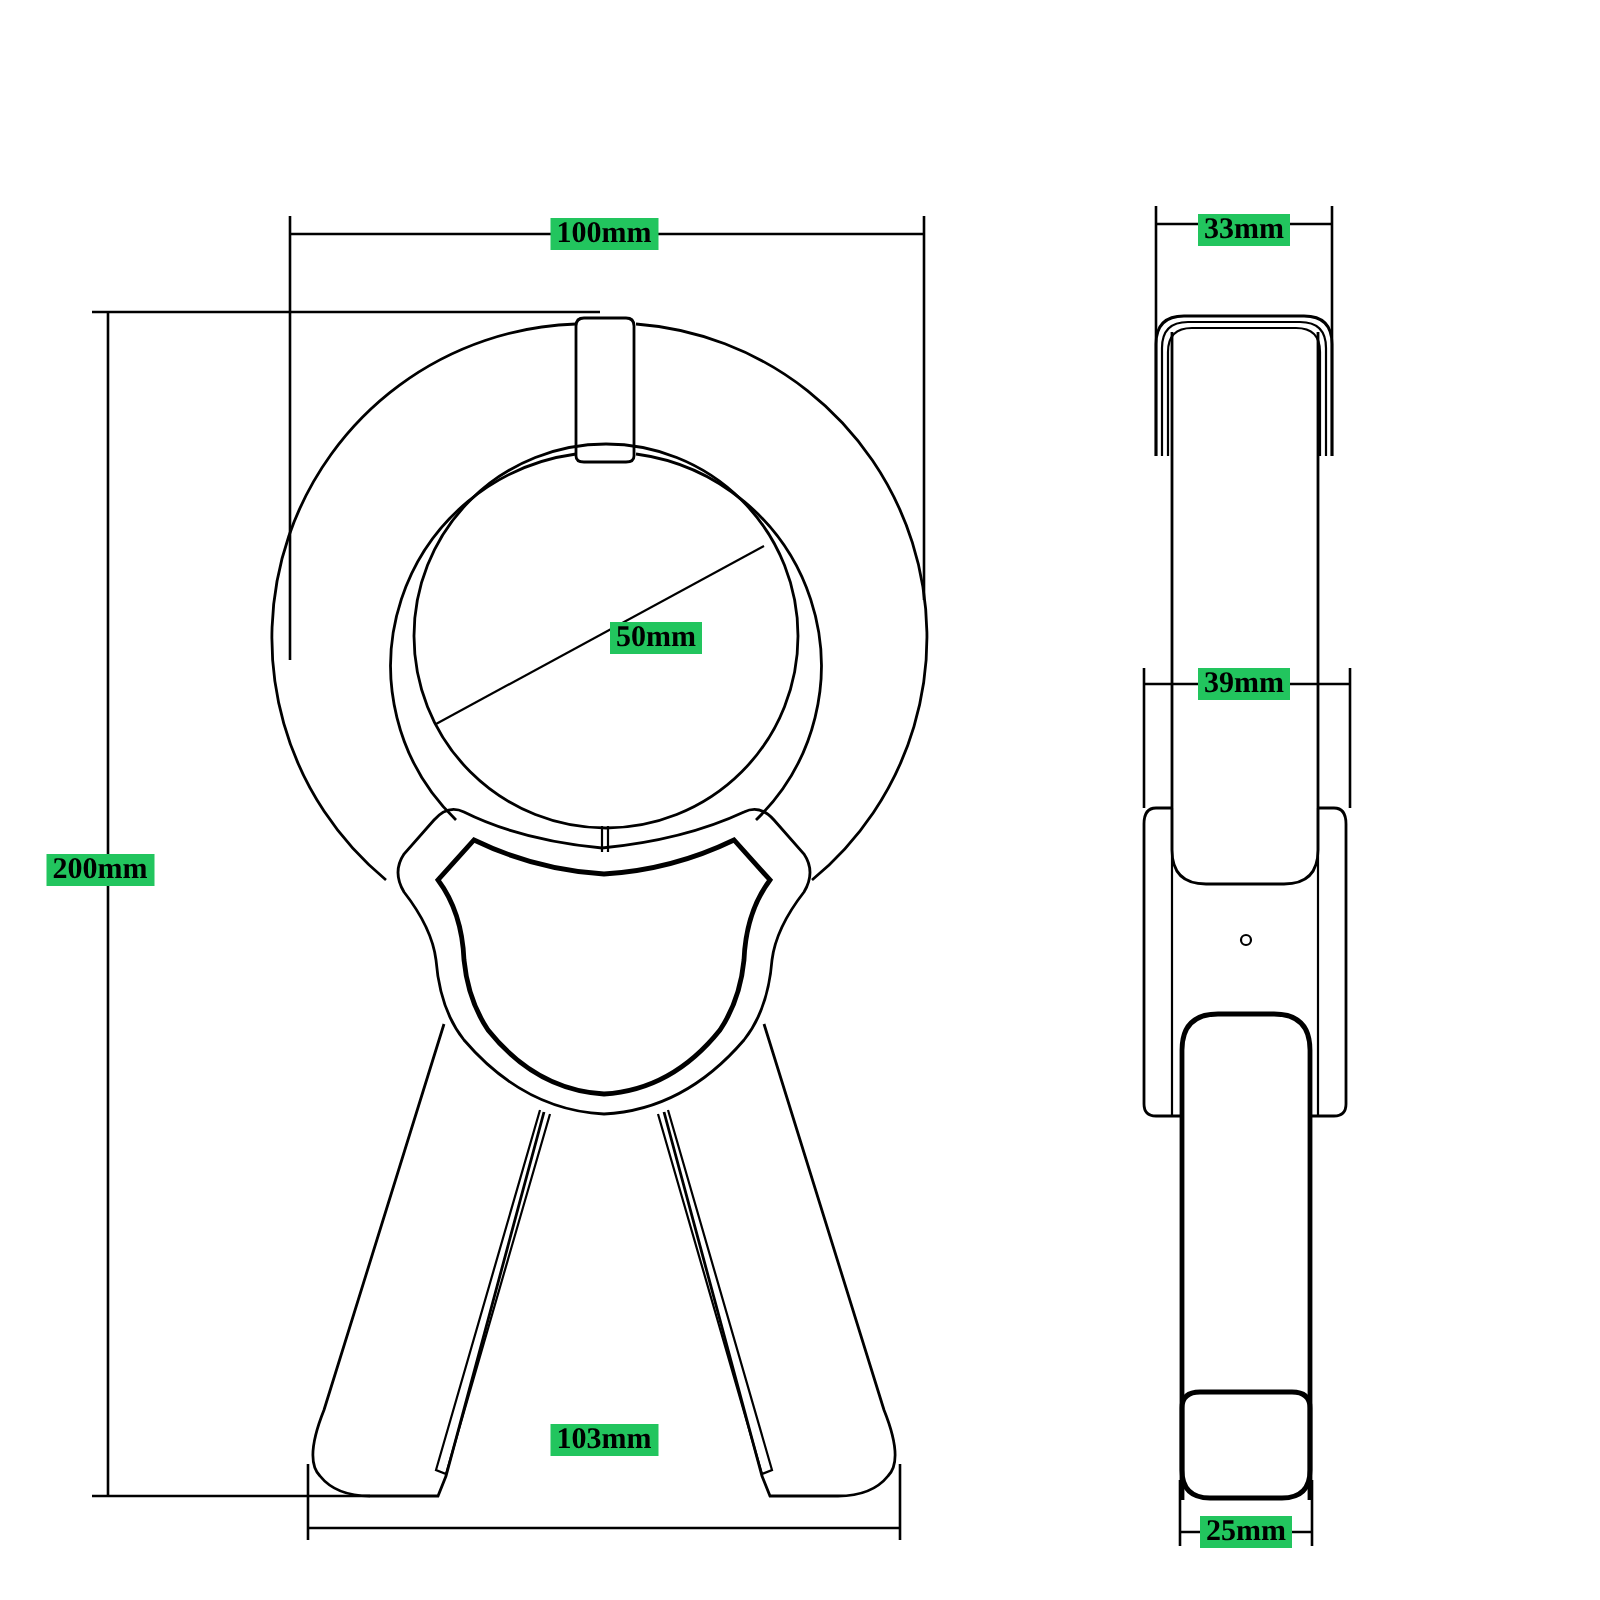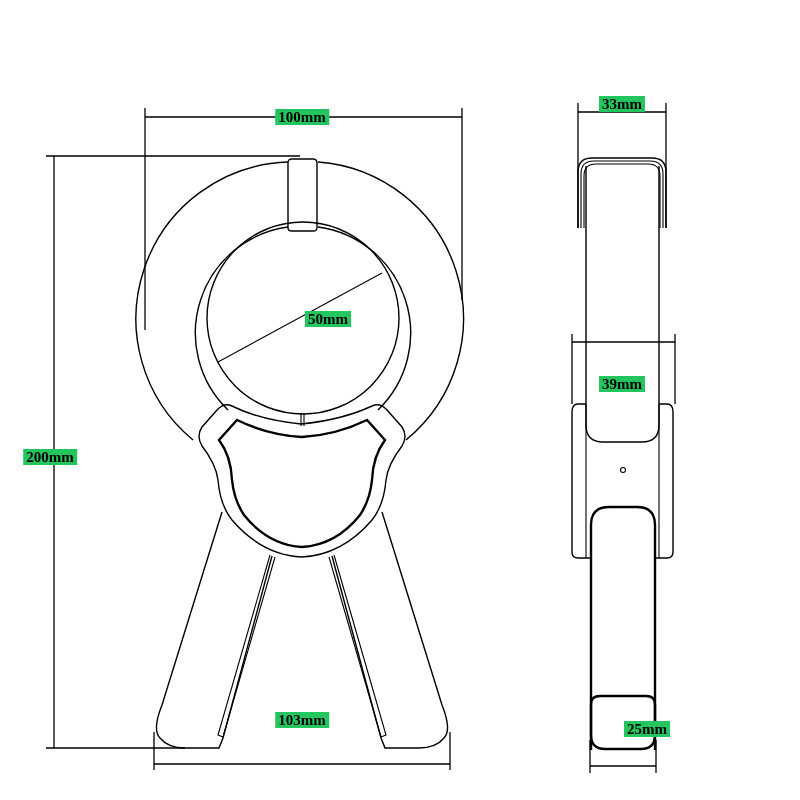--- a/index.html
+++ b/index.html
@@ -89,18 +89,18 @@
     <line class="dim" x1="675" y1="334" x2="675" y2="404"></line>
     <line class="dim" x1="572" y1="342" x2="675" y2="342"></line>
 
     <line class="dim" x1="590" y1="740" x2="590" y2="773"></line>
     <line class="dim" x1="656" y1="740" x2="656" y2="773"></line>
     <line class="dim" x1="590" y1="766" x2="656" y2="766"></line>
   </g>
 </svg>
 
 <div class="label" style="left:302px; top:117px;">100mm</div>
-<div class="label" style="left:50px; top:457px;">200mm</div>
+<div class="label" style="left:50px; top:435px;">200mm</div>
 <div class="label" style="left:300px; top:319px;margin-left:28px;">50mm</div>
 <div class="label" style="left:302px; top:720px;">103mm</div>
-<div class="label" style="left:622px; top:104px;">33mm</div>
-<div class="label" style="left:622px; top:342px;margin-top:42px;">39mm</div>
-<div class="label" style="left:623px; top:729px;margin-left:24px;">25mm</div>
+<div class="label" style="left:622px; top:115px;">33mm</div>
+<div class="label" style="left:622px; top:342px;">39mm</div>
+<div class="label" style="left:623px; top:766px;">25mm</div>
 
 </body></html>

